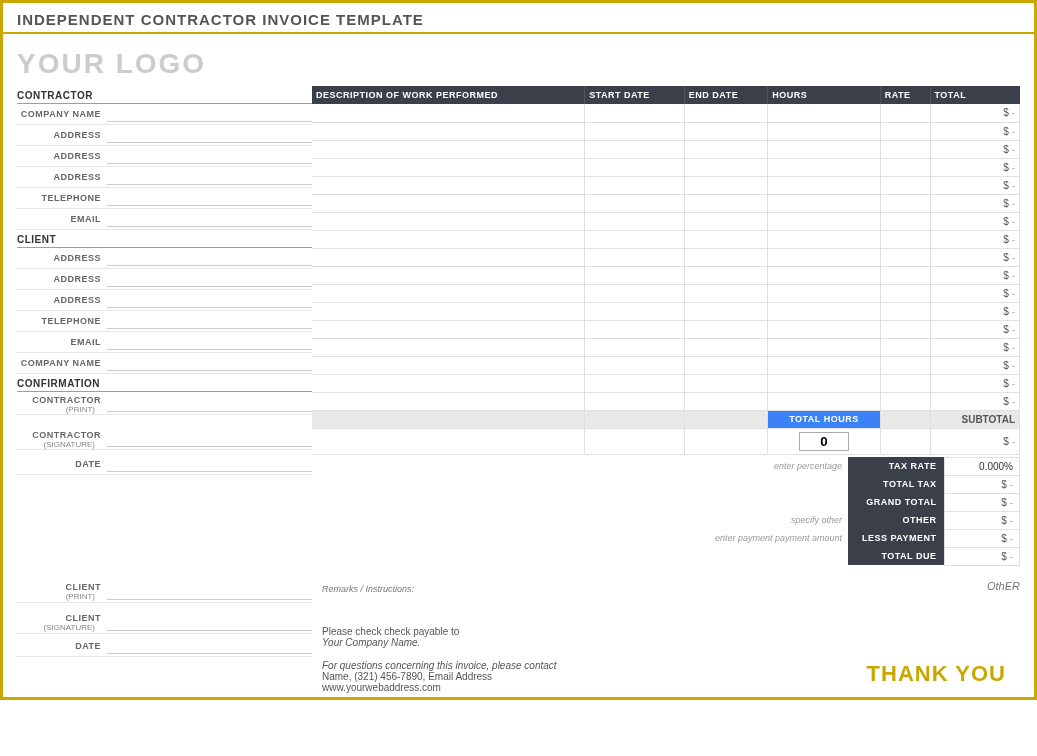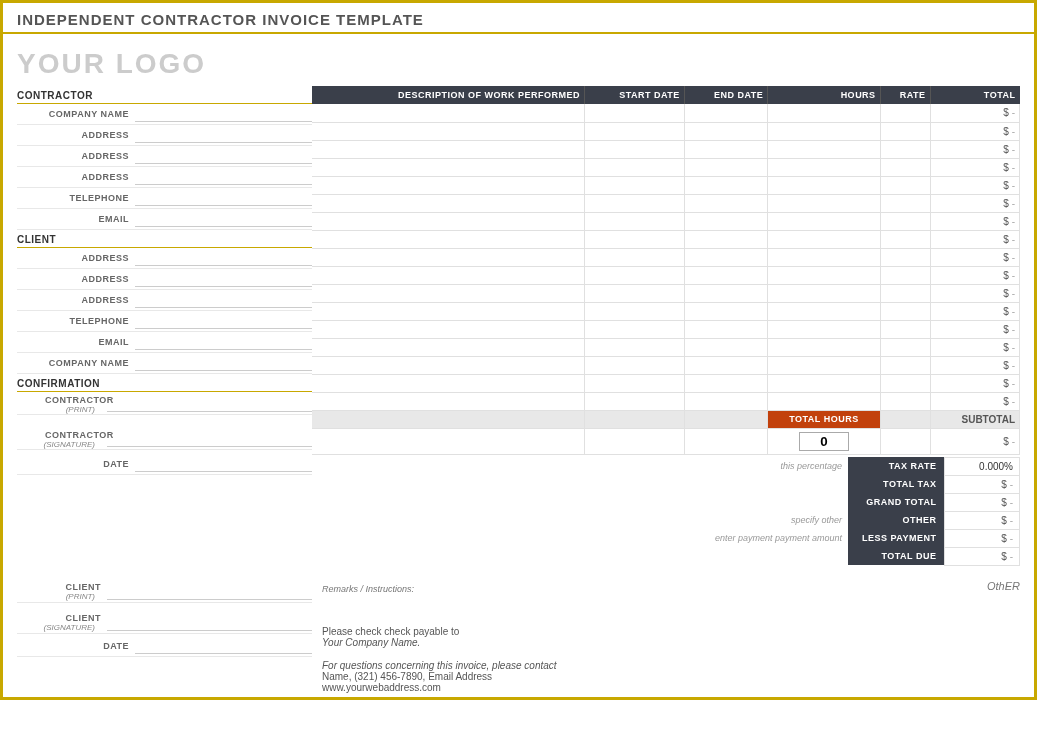--- a/index.html
+++ b/index.html
@@ -109,41 +109,40 @@
     .info-label {
       font-size: 9px;
       color: #666;
       text-transform: uppercase;
       letter-spacing: 0.5px;
       text-align: right;
       width: 90px;
       padding-right: 6px;
       flex-shrink: 0;
       font-weight: bold;
-      margin-left: 28px;
     }
     .info-value {
       flex: 1;
       border-bottom: 1px solid #ccc;
       min-height: 16px;
       margin: 2px 0;
     }
     
     .work-table {
       width: 100%;
       border-collapse: collapse;
       font-size: 10px;
     }
     .work-table thead tr {
       background: #3a3f4a;
       color: #fff;
     }
     .work-table thead th {
       padding: 4px 4px;
-      text-align: right;
+      text-align: left;
       font-size: 9px;
       font-weight: bold;
       text-transform: uppercase;
       letter-spacing: 0.5px;
       border-right: 1px solid #555;
       white-space: nowrap;
     }
     .work-table thead th:last-child { border-right: none; }
     .work-table tbody tr {
       border-bottom: 1px solid #e0e0e0;
@@ -174,21 +173,20 @@
       text-align: center;
       font-weight: bold;
       width: 50px;
       padding: 1px 2px;
     }
     .conf-sub-label {
       font-size: 8px;
       color: #888;
       text-align: right;
       padding-right: 6px;
-      font-style: italic;
     }
     .remarks-text {
       font-size: 9px;
       color: #777;
       font-style: italic;
     }
     .check-payable-text {
       font-size: 10px;
       color: #555;
     }
@@ -450,41 +448,41 @@
               <td></td>
               <td></td>
               <td></td>
               <td class="total-col"><span class="dollar-sign">$</span>&nbsp;<span class="dash-val">-</span></td>
             </tr>
 
           <tr style="background:#e8e8e8;">
             <td class="desc-col" style="background:#e8e8e8;"></td>
             <td style="background:#e8e8e8;"></td>
             <td style="background:#e8e8e8;"></td>
-            <td style="background:#c2410c; color:#fff; font-weight:bold; font-size:9px; text-align:center; text-transform:uppercase; letter-spacing:0.5px;">TOTAL HOURS</td>
+            <td style="background:#3b82f6; color:#fff; font-weight:bold; font-size:9px; text-align:center; text-transform:uppercase; letter-spacing:0.5px;">TOTAL HOURS</td>
             <td style="background:#e8e8e8;"></td>
             <td style="text-align:right; font-weight:bold; color:#555; background:#e8e8e8;"><span class="dollar-sign">SUBTOTAL</span></td>
           </tr>
 
           <tr>
             <td class="desc-col"></td>
             <td></td>
             <td></td>
             <td style="text-align:center;"><input class="total-hours-input" type="text" value="0" style=""></td>
             <td></td>
             <td class="total-col"><span class="dollar-sign">$</span>&nbsp;<span class="dash-val">-</span></td>
           </tr>
         </tbody>
       </table>
 
       <div style="display:flex; justify-content:flex-end; margin-top:2px;">
         <table style="width:auto; border-collapse:collapse; font-size:10px; min-width:320px;">
           <tbody>
               <tr>
-            <td style="text-align:right; font-size:9px; color:#999; font-style:italic; padding:2px 6px;">this percentage</td>
+            <td style="text-align:right; font-size:9px; color:#999; font-style:italic; padding:2px 6px;">enter percentage</td>
             <td style="background:#3a3f4a; color:#fff; font-weight:bold; font-size:9px; text-align:right; padding:3px 8px; text-transform:uppercase; letter-spacing:0.5px; white-space:nowrap;">TAX RATE</td>
             <td style="text-align:right; padding:3px 6px; border:1px solid #e0e0e0; min-width:70px;">0.000%</td>
           </tr>
           <tr>
             <td></td>
             <td style="background:#3a3f4a; color:#fff; font-weight:bold; font-size:9px; text-align:right; padding:3px 8px; text-transform:uppercase; letter-spacing:0.5px; white-space:nowrap;">TOTAL TAX</td>
             <td style="text-align:right; padding:3px 6px; border:1px solid #e0e0e0;"><span class="dollar-sign">$</span>&nbsp;<span class="dash-val">-</span></td>
           </tr>
           <tr>
             <td></td>
@@ -551,15 +549,16 @@
         <div class="check-payable-text italic-text">For questions concerning this invoice, please contact</div>
         <div class="check-payable-text">Name, (321) 456-7890, Email Address</div>
       </div>
       <div style="margin-top:0;">
         <div class="website-text">www.yourwebaddress.com</div>
       </div>
     </div>
 
     <div style="min-width:200px; display:flex; flex-direction:column; align-items:flex-end; justify-content:space-between;">
       <div style="font-size:11px; color:#777; font-style:italic; text-align:right; margin-top:2px;">OthER</div>
+      <div class="thank-you-text">THANK YOU</div>
     </div>
   </div>
 </div>
 
 </body></html>

